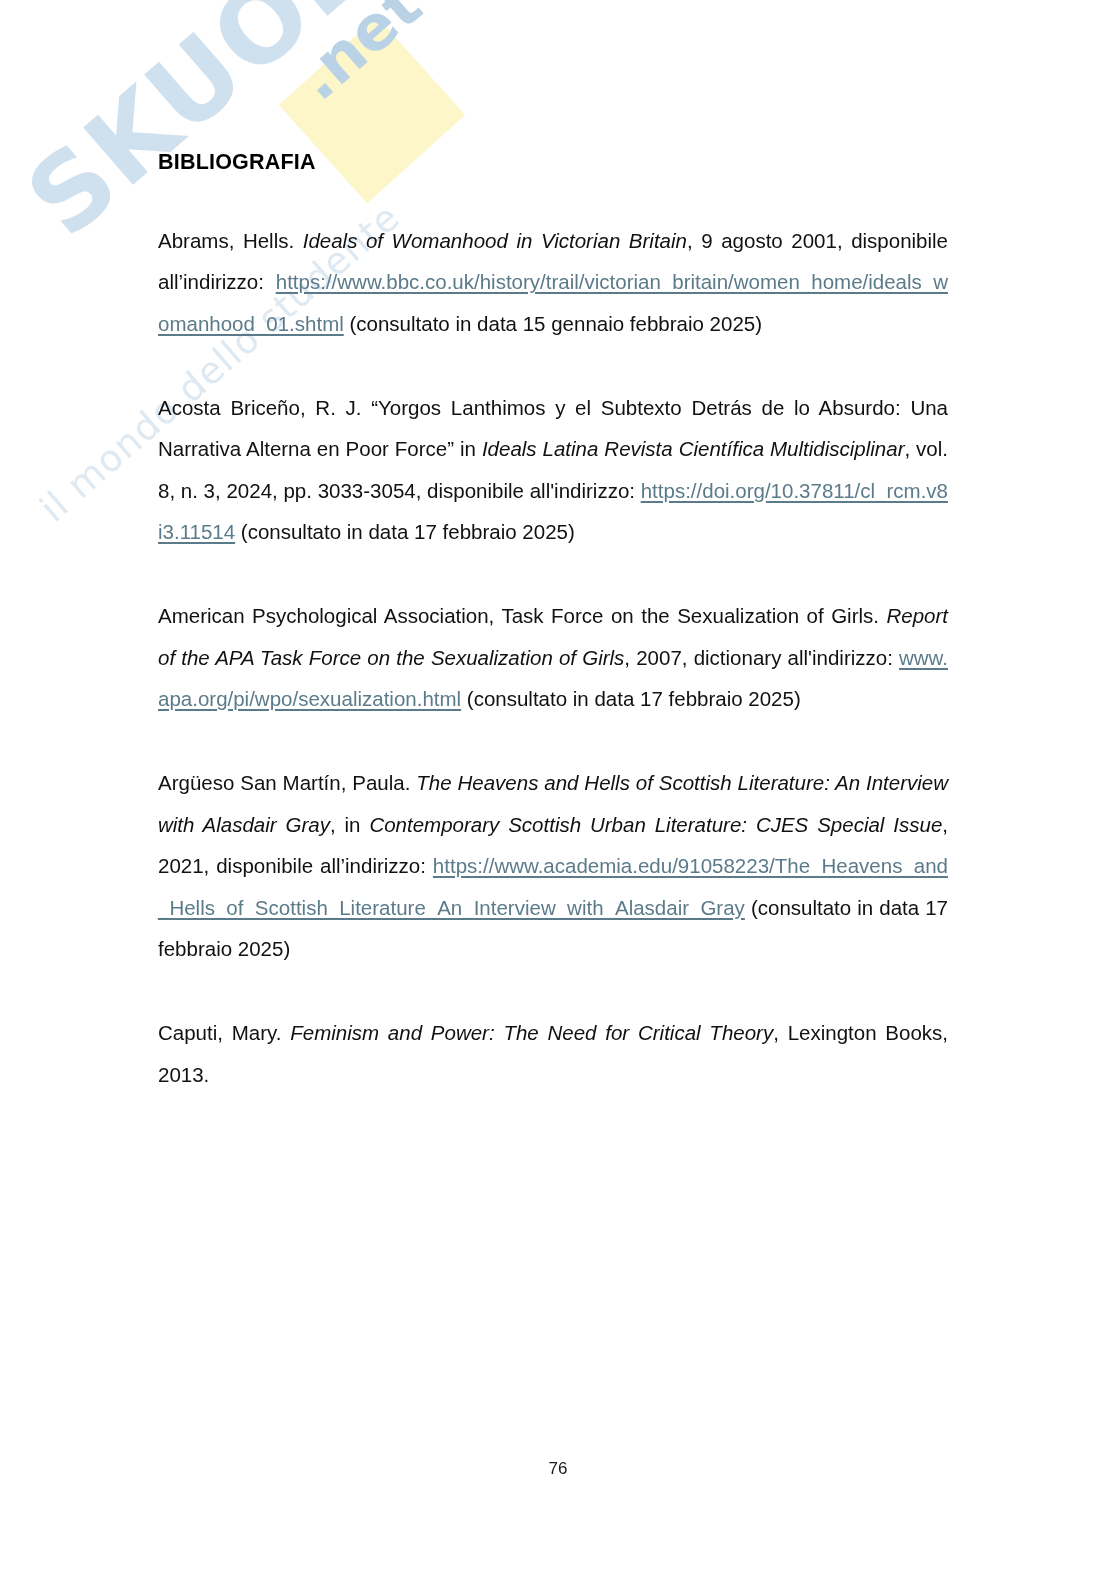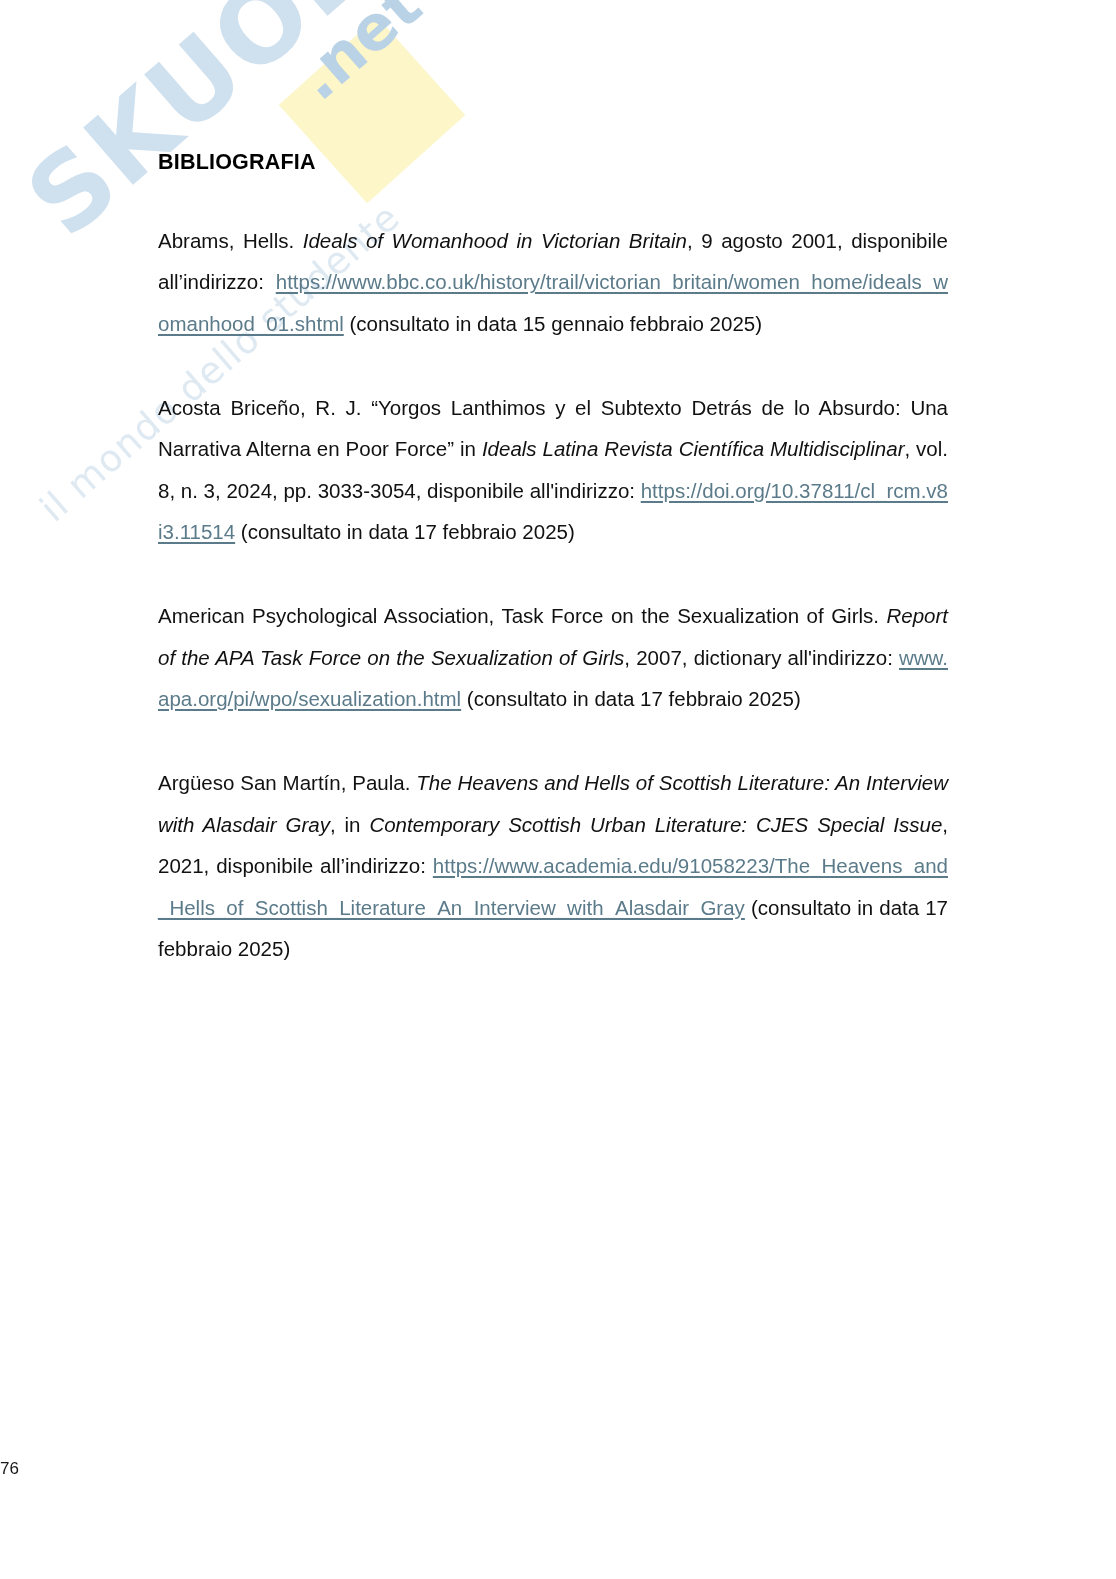--- a/index.html
+++ b/index.html
@@ -114,21 +114,21 @@
     color: #5b7b8a;
     text-underline-offset: 3px;
     word-break: break-all;
   }
 
   .pageno {
     position: absolute;
     left: 0;
     top: 1459px;
     width: 1116px;
-    text-align: left;
+    text-align: center;
     font-size: 17px;
     color: #1a1a1a;
     z-index: 2;
   }
 </style>
 </head>
 <body>
 
 <div class="page">
 
@@ -155,18 +155,21 @@
     <p class="entry">
       <span>American Psychological Association, Task Force on the Sexualization of Girls. </span><i>Report of the APA Task Force on the Sexualization of Girls</i><span>, 2007, dictionary all'indirizzo:  </span><a class="ref-link" href="#">www.apa.org/pi/wpo/sexualization.html</a><span> (consultato in data 17 febbraio 2025)</span>
     </p>
 
     <p class="entry">
       <span>Argüeso San Martín, Paula. </span><i>The Heavens and Hells of Scottish Literature: An Interview with Alasdair Gray</i><span>, in </span><i>Contemporary Scottish Urban Literature: CJES Special Issue</i><span>, 2021, disponibile all’indirizzo: </span><a class="ref-link" href="#">https://www.academia.edu/91058223/The_Heavens_and_Hells_of_Scottish_Literature_An_Interview_with_Alasdair_Gray</a><span> (consultato in data 17 febbraio 2025)</span>
     </p>
 
 
 
+    <p class="entry">
+      <span>Caputi, Mary. </span><i>Feminism and Power: The Need for Critical Theory</i><span>, Lexington Books, 2013.</span>
+    </p>
 
   </div>
 
   <div class="pageno">76</div>
 
 </div>
 
 </body></html>

